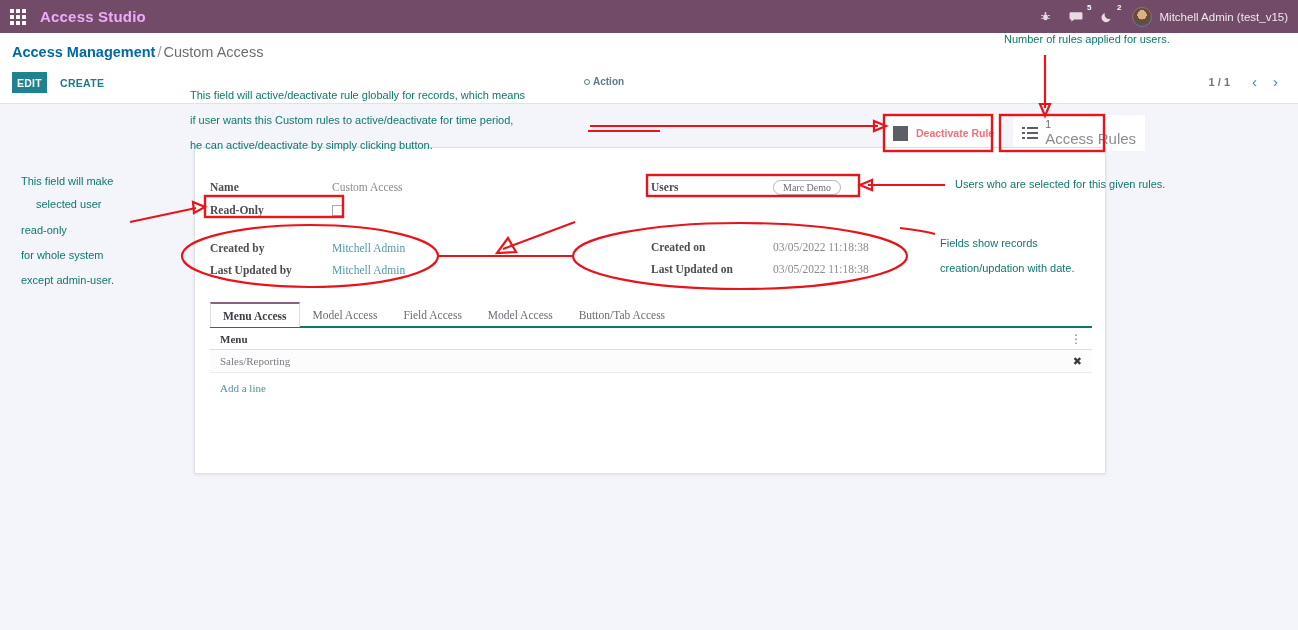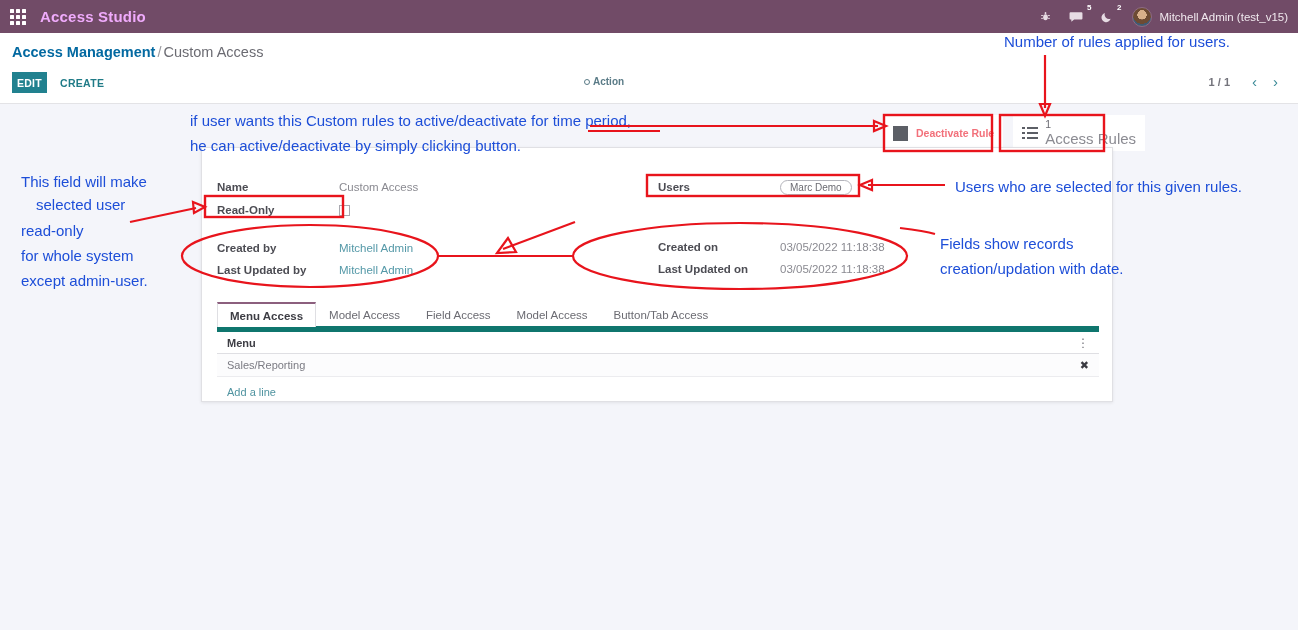--- a/index.html
+++ b/index.html
@@ -78,43 +78,44 @@
   .stat-deact-label { font-size: 10.5px; font-weight: bold; color: #f2707a; white-space: nowrap; }
   .list-icon { display: flex; flex-direction: column; justify-content: center; gap: 2.5px; margin-right: 7px; }
   .list-icon .lr { display: flex; align-items: center; gap: 2.5px; }
   .list-icon .dot { width: 2.5px; height: 2.5px; background: #5c5f66; display:block; }
   .list-icon .bar { width: 11px; height: 2.5px; background: #5c5f66; display:block; }
   .stat-num { font-size: 10.5px; color: #6b6b72; line-height: 1.15; }
   .stat-sub { font-size: 15px; color: #8b8b92; line-height: 1.15; }
 
   
   .sheet {
-    position: absolute; left: 201px; top: 147px; width: 912px; height: 255px;
+    position: absolute; left: 194px; top: 147px; width: 912px; height: 327px;
     background: #ffffff; border: 1px solid #e0e0e4;
     box-shadow: 0 1px 3px rgba(0,0,0,.08);
+    font-family: Liberation Serif, serif;
   }
   .grp { position: absolute; font-size: 11.5px; }
   .lbl { color: #4c4c53; font-weight: bold; }
   .val { color: #8a8a91; }
   .val-link { color: #5599a8; }
   .checkbox-sq {
     width: 11px; height: 11px; border: 1px solid #a9a9b0; background: #fff; display: inline-block;
   }
   .tag-pill {
     display: inline-block; border: 1px solid #b4b4bb; border-radius: 9px;
     padding: 1px 9px; font-size: 10px; color: #6b6b72; background: #fff;
   }
 
   
   .frow { display: flex; align-items: center; height: 22px; }
   .frow .lbl { width: 122px; flex: none; }
 
   
   .notebook { position: absolute; left: 15px; top: 153px; width: 882px; }
-  .tabs { display: flex; border-bottom: 6px solid #0f766e; }
+  .tabs { display: flex; border-bottom: 2px solid #0f766e; }
   .tab {
     font-size: 11.5px; color: #6b6b72; padding: 6px 12px 5px;
     border: 1px solid transparent; border-bottom: none; position: relative; top: 1px;
     background: transparent; white-space: nowrap;
   }
   .tab.active {
     color: #3d3d44; font-weight: bold; background: #ffffff;
     border-color: #dfdfe3; border-top: 2px solid #8c5f7e;
   }
   .x2m { width: 882px; }
@@ -127,21 +128,21 @@
   .x2m-row {
     display: flex; align-items: center; height: 23px; padding: 0 10px;
     border-bottom: 1px solid #ececef; background: #fcfcfd;
   }
   .x2m-row .c { font-size: 11px; color: #7b7b83; }
   .x2m-row .del { margin-left: auto; color: #3b3b42; font-size: 11px; }
   .x2m-add { padding: 5px 10px 0; }
   .x2m-add a { font-size: 11px; color: #4f93a0; text-decoration: none; }
 
   
-  .ann { position: absolute; color: #1d4ed8; font-size: 15px; white-space: nowrap; }
+  .ann { position: absolute; color: #0f766e; font-size: 11px; white-space: nowrap; }
   .ann-l { line-height: 23px; }
   svg.overlay { position: absolute; left: 0; top: 0; width: 1298px; height: 630px; pointer-events: none; }
   rect.hl { fill: none; stroke: #e8141c; stroke-width: 2.4; }
   ellipse.hl { fill: none; stroke: #e8141c; stroke-width: 2.2; }
   path.arr, line.arr { stroke: #e8141c; stroke-width: 2.2; fill: none; }
 </style>
 </head>
 <body>
 
 <div id="root">
@@ -294,20 +295,21 @@
         </div>
         <div class="x2m-add">
           <a href="#">Add a line</a>
         </div>
       </div>
     </div>
   </div>
 
   <div class="ann" style="left:1004px; top:33px;">Number of rules applied for users.</div>
 
+  <div class="ann ann-l" style="left:190px; top:84px;">This field will active/deactivate rule globally for records, which means</div>
   <div class="ann ann-l" style="left:190px; top:109px;">if user wants this Custom rules to active/deactivate for time period,</div>
   <div class="ann ann-l" style="left:190px; top:134px;">he can active/deactivate by simply clicking button.</div>
 
   <div class="ann ann-l" style="left:21px; top:170px;">This field will make</div>
   <div class="ann ann-l" style="left:36px; top:193px;">selected user</div>
   <div class="ann ann-l" style="left:21px; top:219px;">read-only</div>
   <div class="ann ann-l" style="left:21px; top:244px;">for whole system</div>
   <div class="ann ann-l" style="left:21px; top:269px;">except admin-user.</div>
 
   <div class="ann" style="left:955px; top:178px;">Users who are selected for this given rules.</div>

